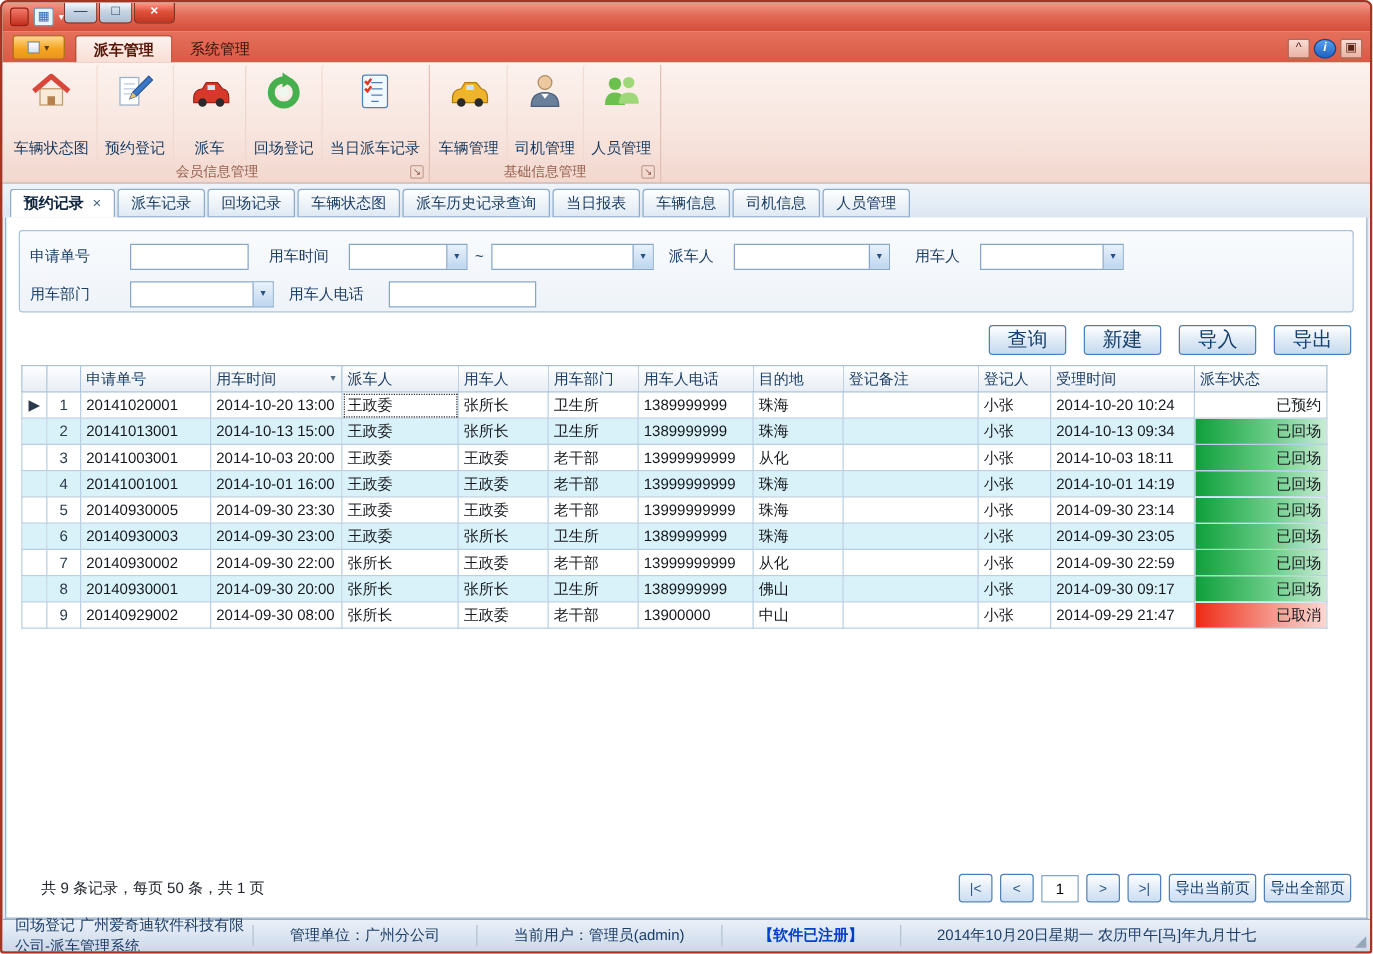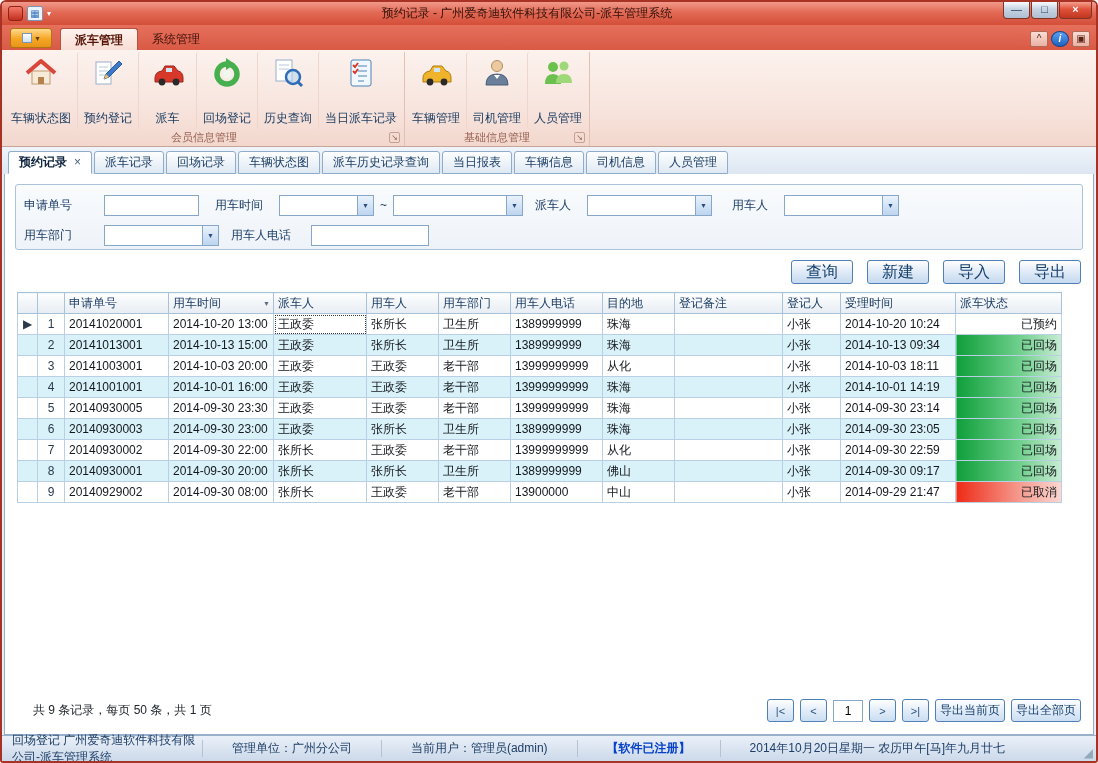--- a/index.html
+++ b/index.html
@@ -128,21 +128,20 @@
 <body>
 
 <div class="window">
 
   <div class="titlebar">
     <div class="qat">
       <span class="app-icon"></span>
       <span class="qa-icon">▦</span>
       <span class="qa-arrow">▾</span>
     </div>
-    <div class="title">预约记录 - 广州爱奇迪软件科技有限公司-派车管理系统</div>
     <div class="winbtns">
       <span class="winbtn min">—</span>
       <span class="winbtn max">□</span>
       <span class="winbtn close">×</span>
     </div>
   </div>
 
   <div class="ribbontabs">
     <div class="appmenu">
       <span class="appmenu-icon"></span>
@@ -196,32 +195,20 @@
           </div>
           <div class="rbtn">
             <span class="ricon">
               <svg viewBox="0 0 32 32">
                 <circle cx="16" cy="17" r="10" fill="none" stroke="#46b04e" stroke-width="5.5"></circle>
                 <path d="M15 1 l9 6 -9 6 z" fill="#46b04e"></path>
                 <circle cx="16" cy="17" r="4" fill="#eef8ee"></circle>
               </svg>
             </span>
             <span class="rlabel">回场登记</span>
-          </div>
-          <div class="rbtn">
-            <span class="ricon">
-              <svg viewBox="0 0 32 32">
-                <rect x="4" y="3" width="16" height="21" fill="#fff" stroke="#9ab0c8"></rect>
-                <line x1="7" y1="8" x2="17" y2="8" stroke="#b8c8da"></line>
-                <line x1="7" y1="12" x2="17" y2="12" stroke="#b8c8da"></line>
-                <circle cx="21" cy="20" r="7" fill="rgba(180,214,240,.55)" stroke="#2f6eb6" stroke-width="2.5"></circle>
-                <line x1="26" y1="25" x2="30" y2="29" stroke="#2f6eb6" stroke-width="3"></line>
-              </svg>
-            </span>
-            <span class="rlabel">历史查询</span>
           </div>
           <div class="rbtn">
             <span class="ricon">
               <svg viewBox="0 0 32 32">
                 <rect x="6" y="3" width="20" height="26" rx="2" fill="#f2f8ff" stroke="#4f81b6"></rect>
                 <line x1="13" y1="9" x2="22" y2="9" stroke="#4f81b6"></line>
                 <line x1="13" y1="14" x2="22" y2="14" stroke="#4f81b6"></line>
                 <line x1="13" y1="19" x2="22" y2="19" stroke="#4f81b6"></line>
                 <line x1="13" y1="24" x2="19" y2="24" stroke="#4f81b6"></line>
                 <path d="M8 8 l2 2 3 -4" stroke="#d83a2a" stroke-width="2" fill="none"></path>

